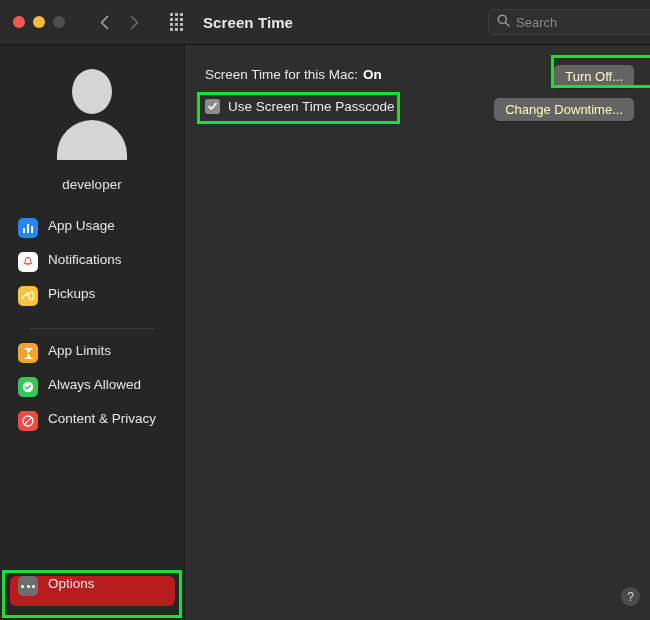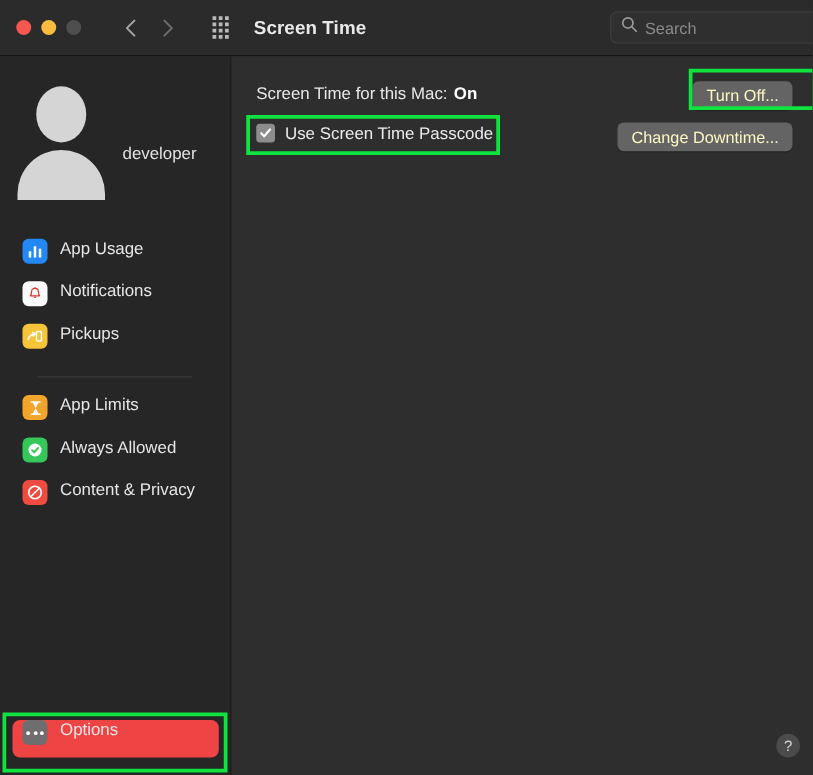--- a/index.html
+++ b/index.html
@@ -51,40 +51,40 @@
     color:#d6d6d6; font-size:13px; font-family:"Liberation Sans", sans-serif;
     width:100%;
   }
   .searchinput::placeholder { color:#8b8b8b; }
 
   
   .sidebar {
     position:absolute; left:0; top:45px; width:185px; height:575px;
     background:#262626; border-right:1px solid #1e1e1e;
   }
-  .avatar-block { padding-top:22px; display:flex; flex-direction:row;
+  .avatar-block { padding-top:22px; display:flex; flex-direction:column;
     align-items:center;text-align:right; }
   .avatar { width:98px; height:98px; position:relative; }
   .avatar .head {
     position:absolute; left:29px; top:2px; width:40px; height:45px;
     background:#d5d5d5; border-radius:50%;
   }
   .avatar .body {
     position:absolute; left:14px; top:53px; width:70px; height:40px;
     background:#d5d5d5; border-radius:36px 36px 0 0;
   }
   .username { margin-top:12px; color:#e3e3e3; font-size:13.5px; }
 
   .navlist { margin-top:26px; padding:0 10px; }
   .navitem {
     display:flex; align-items:flex-start; gap:10px;
     height:30px; padding:0 8px; border-radius:6px; margin-bottom:4px;
     cursor:default;
   }
-  .navitem.selected { background:#ef4444; }
+  .navitem.selected { background:#b91c1c; }
   .navlabel { color:#e6e6e6; font-size:13.5px; white-space:nowrap; }
 
   .navicon {
     width:20px; height:20px; border-radius:5px; flex:0 0 auto;
     display:flex; align-items:center; justify-content:center;
     position:relative; overflow:hidden;
   }
   .ic-appusage { background:#2388f4; }
   .ic-appusage .bars { display:flex; align-items:flex-end; gap:1.5px; height:10px; }
   .ic-appusage .bars i { width:2.5px; background:#fff; display:block; }

